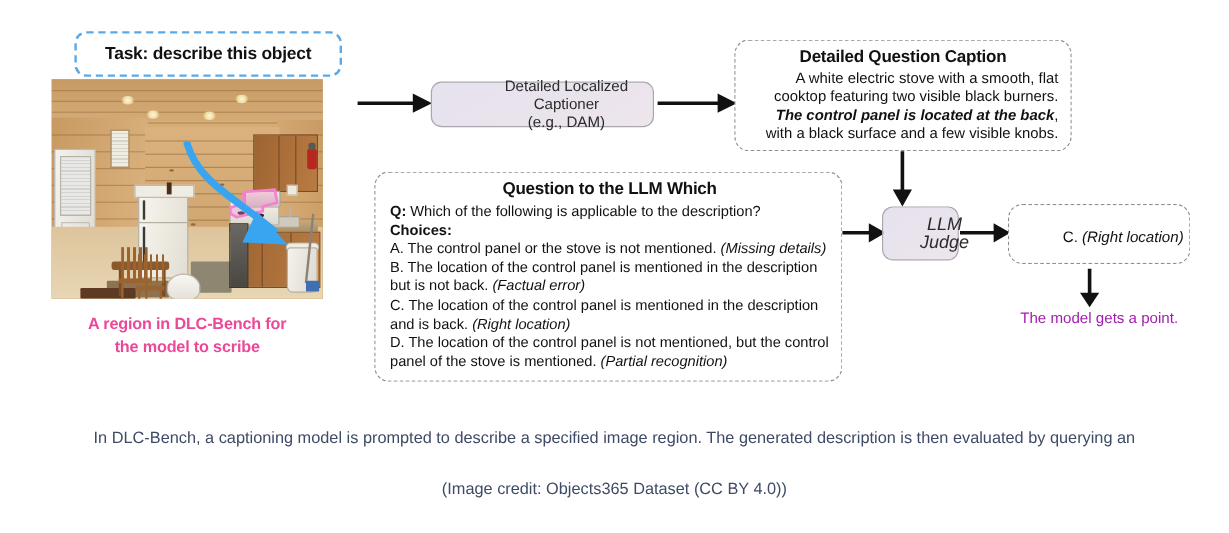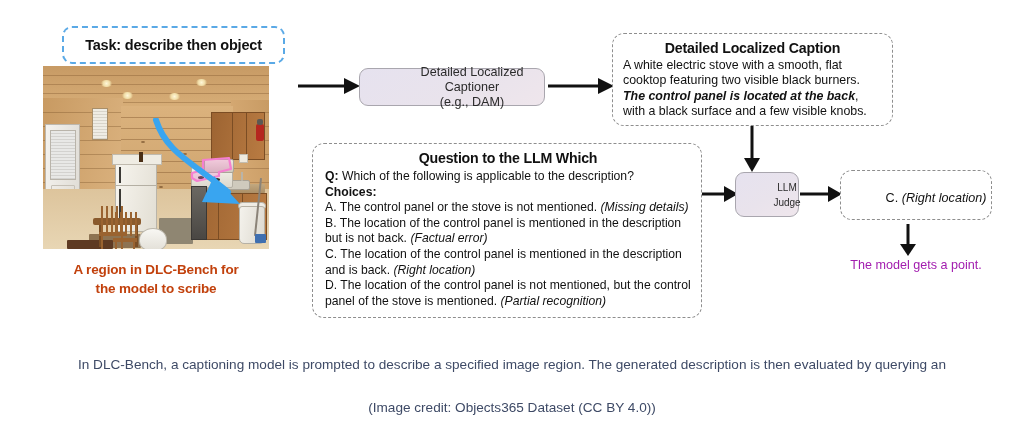--- a/index.html
+++ b/index.html
@@ -109,21 +109,21 @@
   .outlet{position:absolute;left:196px;top:88px;width:7px;height:7px;background:#efeade;border:1px solid #c3bdaf;}
   
   .sm{position:absolute;background:#5a3a1d;}
 
   
   #task-arrow{position:absolute;left:105px;top:52px;width:160px;height:122px;z-index:5;pointer-events:none;}
 
   
   #photo-caption{
     position:absolute;left:36px;top:260px;width:240px;
-    text-align:center;font-size:13.5px;font-weight:bold;color:#c2410c;
+    text-align:center;font-size:13.5px;font-weight:bold;color:#ec4899;
     line-height:19px;letter-spacing:-0.15px;
   }
 
   
   .node{
     position:absolute;box-sizing:border-box;
     background:#ffffff;
     padding-left:40px;
   }
   .solid-node{
@@ -133,30 +133,30 @@
     text-align:center;color:#2b2b2b;
   }
   .dashed-node{
     border:1.6px dashed #8e8e8e;border-radius:12px;background:#fff;
   }
   .node-title{font-weight:bold;text-align:center;color:#111;}
 
   #captioner-node{left:359px;top:68px;width:186px;height:38px;font-size:12.6px;line-height:15px;}
   #caption-node{left:612px;top:33px;width:281px;height:93px;padding:6px 10px 0;}
   #caption-node .node-title{font-size:14.2px;margin-bottom:2px;letter-spacing:-.2px;}
-  #caption-body{font-size:12.4px;line-height:15.4px;color:#111;text-align:left;}
+  #caption-body{font-size:12.4px;line-height:15.4px;color:#111;text-align:right;}
   #caption-body .em{font-style:italic;font-weight:bold;}
 
   #question-node{left:312px;top:143px;width:390px;height:175px;padding:6px 10px 0 12px;}
   #question-node .node-title{font-size:14.2px;margin-bottom:3px;letter-spacing:-.2px;}
   .q-line{font-size:12.2px;line-height:15.6px;color:#111;}
   .q-line b{font-weight:bold;}
   .q-line i{font-style:italic;}
 
-  #judge-node{left:735px;top:172px;width:64px;height:45px;font-size:10px;line-height:15px;}
+  #judge-node{left:735px;top:172px;width:64px;height:45px;font-size:15px;line-height:15px;font-style:italic;}
 
   #response-node{left:840px;top:170px;width:152px;height:50px;padding-top:5px;}
   #response-node .node-title{font-size:14px;letter-spacing:-.2px;}
   #response-sub{font-size:12.6px;text-align:center;font-style:italic;color:#111;margin-top:15px;}
   #response-sub .pre{font-style:normal;}
 
   #point-text{position:absolute;left:826px;top:258px;width:180px;text-align:center;
     font-size:12.6px;color:#a21caf;}
 
   
@@ -177,21 +177,21 @@
     position:absolute;left:0;top:400px;width:1024px;text-align:center;
     color:#3e4a66;font-size:13.6px;
   }
 </style>
 </head>
 <body>
 
 <div class="stage">
 
   <div id="task-bubble">
-    <span>Task: describe then object</span>
+    <span>Task: describe this object</span>
   </div>
 
   <div id="photo-wrap">
     <div id="photo">
 
       <div class="ceil">
         <div class="plank" style="top:9px"></div>
         <div class="plank" style="top:18px"></div>
         <div class="plank" style="top:27px"></div>
         <div class="plank" style="top:36px"></div>
@@ -330,21 +330,21 @@
       <div>(e.g., DAM)</div>
     </div>
   </div>
 
   <svg class="arrow-svg" id="arrow-cap-det" viewBox="0 0 70 24">
     <line x1="2" y1="12" x2="54" y2="12" stroke="#111" stroke-width="3"></line>
     <path d="M52 4 L68 12 L52 20 Z" fill="#111"></path>
   </svg>
 
   <div class="node dashed-node" id="caption-node">
-    <div class="node-title">Detailed Localized Caption</div>
+    <div class="node-title">Detailed Question Caption</div>
     <div id="caption-body"><span>A white electric stove with a smooth, flat cooktop featuring two visible black burners. </span><span class="em">The control panel is located at the back</span><span>, with a black surface and a few visible knobs.</span></div>
   </div>
 
   <svg class="arrow-svg" id="arrow-det-judge" viewBox="0 0 24 50">
     <line x1="12" y1="2" x2="12" y2="36" stroke="#111" stroke-width="3"></line>
     <path d="M4 34 L12 48 L20 34 Z" fill="#111"></path>
   </svg>
 
   <div class="node dashed-node" id="question-node">
     <div class="node-title">Question to the LLM Which</div>

